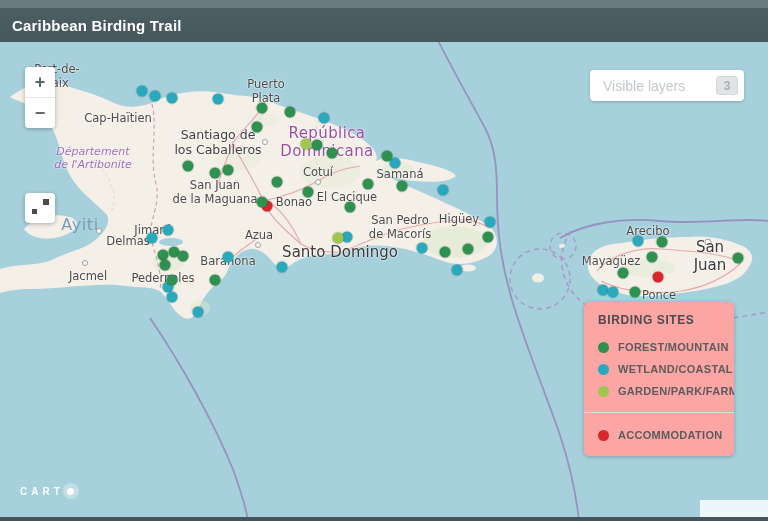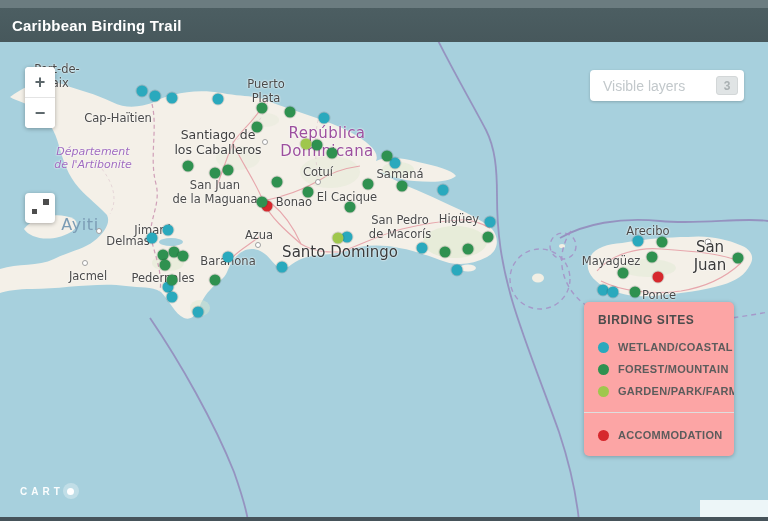--- a/index.html
+++ b/index.html
@@ -316,26 +316,26 @@
 
   <div class="layers-panel">
     <span class="layers-label">Visible layers</span>
     <span class="layers-badge">3</span>
   </div>
 
   <div class="legend" id="legend">
       <div class="legend-group">
         <div class="legend-title">BIRDING SITES</div>
         <div class="legend-row">
+          <span class="legend-dot" style="background: rgb(47, 145, 80);"></span>
+          <span class="legend-label">FOREST/MOUNTAIN</span>
+        </div>
+        <div class="legend-row">
           <span class="legend-dot" style="background: rgb(42, 169, 189);"></span>
           <span class="legend-label">WETLAND/COASTAL</span>
-        </div>
-        <div class="legend-row">
-          <span class="legend-dot" style="background: rgb(47, 145, 80);"></span>
-          <span class="legend-label">FOREST/MOUNTAIN</span>
         </div>
         <div class="legend-row">
           <span class="legend-dot" style="background: rgb(159, 199, 77);"></span>
           <span class="legend-label">GARDEN/PARK/FARM</span>
         </div>
       </div>
       <div class="legend-group">
         <div class="legend-row">
           <span class="legend-dot" style="background: rgb(214, 40, 45);"></span>
           <span class="legend-label">ACCOMMODATION</span>

